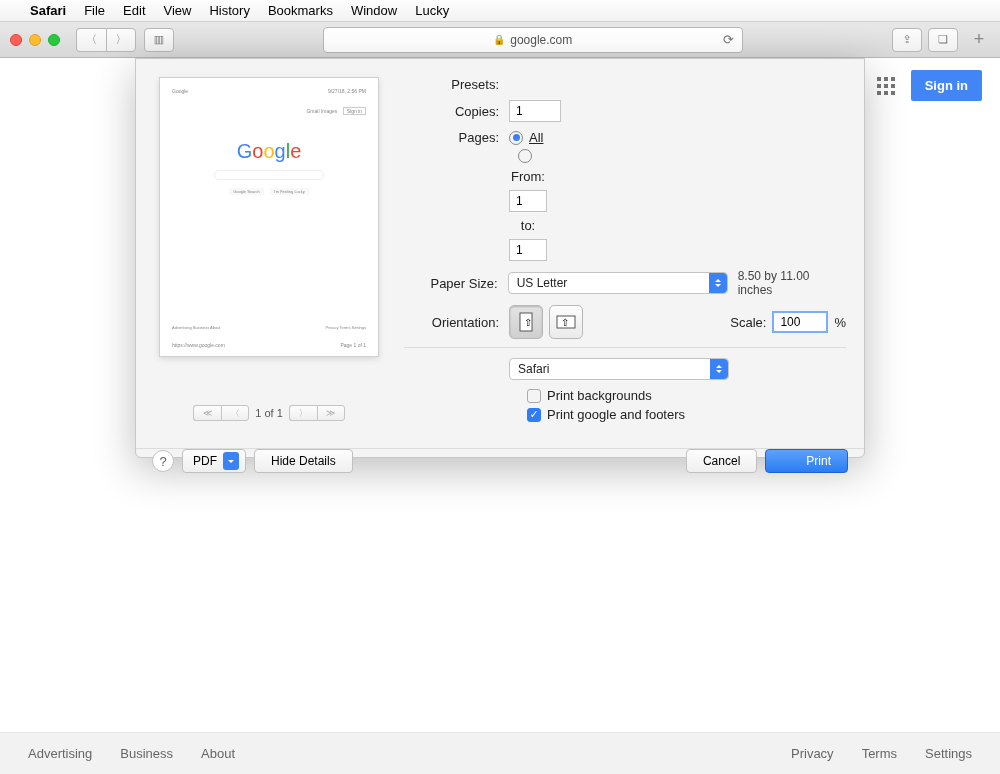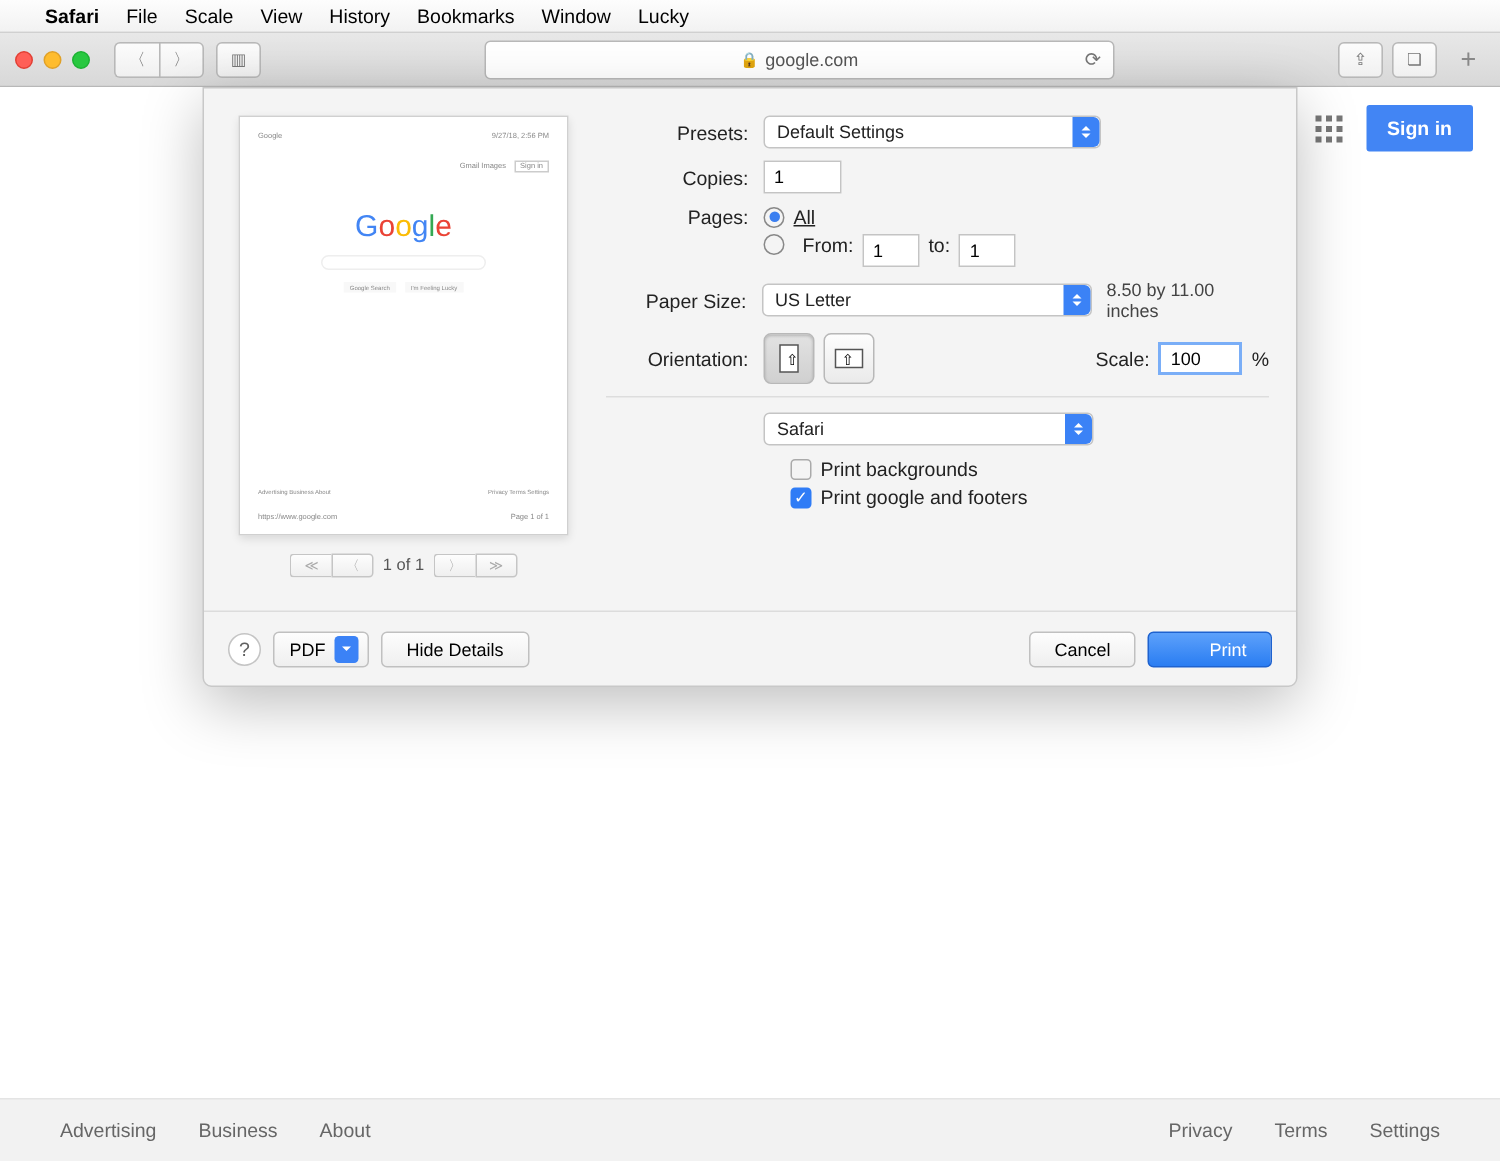--- a/index.html
+++ b/index.html
@@ -28,27 +28,27 @@
 .rightbtns { display:flex; gap:6px; margin-left:auto;}
 .plus-tab { margin-left:2px; font-size:18px; color:#888; width:22px; text-align:center;}
 
 
 .google-top { position:absolute; top:70px; right:18px; display:flex; align-items:center; gap:16px; }
 .apps-grid { width:18px; height:18px; display:grid; grid-template-columns:repeat(3,4px); grid-template-rows:repeat(3,4px); gap:3px;}
 .apps-grid i { background:#777; display:block; width:4px; height:4px;}
 .signin-btn { background:#4285f4; color:#fff; border:none; padding:8px 14px; font-size:13px; font-weight:600; border-radius:2px; }
 
 
-.google-footer { position:absolute; bottom:0; left:0; right:0; height:42px; background:#f2f2f2; border-top:1px solid #e4e4e4; display:flex; align-items:center; padding:0 40px; font-size:13px; color:#666; justify-content:space-between;}
+.google-footer { position:absolute; bottom:0; left:0; right:0; height:42px; background:#f2f2f2; border-top:1px solid #e4e4e4; display:flex; align-items:center; padding:0 28px; font-size:13px; color:#666; justify-content:space-between;}
 .google-footer .left, .google-footer .right { display:flex; gap:28px;}
 
 
 .sheet { position:absolute; top:58px; left:135px; width:730px; height:400px; background:#f4f4f4; border:1px solid #c8c8c8; border-radius:0 0 6px 6px; box-shadow:0 12px 40px rgba(0,0,0,.25); display:flex; flex-direction:column; }
 .sheet-body { flex:1; display:flex; padding:18px; gap:20px;}
-.preview-pane { width:230px; display:flex; flex-direction:column; align-items:center; }
+.preview-pane { width:230px; display:flex; flex-direction:column; align-items:center;gap:36px; }
 .preview-page { width:220px; height:280px; background:#fff; border:1px solid #d0d0d0; box-shadow:0 2px 6px rgba(0,0,0,.12); position:relative; padding:10px 12px; font-size:5px; color:#888;}
 .preview-page .gl { position:absolute; top:62px; left:0; right:0; text-align:center; font-size:20px; font-weight:500;}
 .gl .b{color:#4285F4}.gl .r{color:#EA4335}.gl .y{color:#FBBC05}.gl .g{color:#34A853}
 .preview-page .phead { display:flex; justify-content:space-between; font-size:5px;}
 .preview-page .pfoot { position:absolute; bottom:8px; left:12px; right:12px; display:flex; justify-content:space-between; font-size:5px;}
 .preview-page .sbox { position:absolute; top:92px; left:50%; transform:translateX(-50%); width:110px; height:10px; border:1px solid #eee; border-radius:5px;}
 .preview-page .sbtn { position:absolute; top:110px; left:50%; transform:translateX(-50%); display:flex; gap:6px;}
 .preview-page .sbtn span { background:#f8f8f8; padding:1px 4px; font-size:4px;}
 .pager { margin-top:12px; display:flex; align-items:center; gap:6px; font-size:11px; color:#555;}
 .pager .pbtn { width:28px; height:16px; background:linear-gradient(#fdfdfd,#efefef); border:1px solid #c5c5c5; border-radius:3px; display:flex; align-items:center; justify-content:center; font-size:9px; color:#aaa;}
@@ -86,21 +86,21 @@
 
 .small { font-size:12px; color:#444; }
 </style>
 </head>
 <body>
 
 <div class="menubar">
   <span class="apple"></span>
   <span class="appname">Safari</span>
   <span>File</span>
-  <span>Scale</span>
+  <span>Edit</span>
   <span>View</span>
   <span>History</span>
   <span>Bookmarks</span>
   <span>Window</span>
   <span>Lucky</span>
 </div>
 
 <div class="safari-chrome">
   <div class="traffic">
     <span class="tl-red"></span>
@@ -191,37 +191,33 @@
         <div class="pgroup">
           <div class="pbtn">〉</div>
           <div class="pbtn">≫</div>
         </div>
       </div>
     </div>
 
     <div class="form-pane">
       <div class="frow">
         <div class="flabel">Presets:</div>
-        <div class="macselect" style="width:225px">
-          <span>Default Settings</span>
-          <span class="caret"></span>
-        </div>
       </div>
       <div class="frow">
         <div class="flabel">Copies:</div>
         <input class="macinput" style="width: 52px;" value="1">
       </div>
       <div class="frow" style="align-items:flex-start">
         <div class="flabel">Pages:</div>
         <div>
           <div style="display:flex;align-items:center;margin-bottom:4px;text-decoration:underline;">
             <span class="radio checked"></span>
             <span>All</span>
           </div>
-          <div style="display:flex;gap:6px;">
+          <div style="display:flex;align-items:center;gap:6px;flex-direction:column;">
             <span class="radio"></span>
             <span>From:</span>
             <input class="macinput" style="width: 38px;" value="1">
             <span>to:</span>
             <input class="macinput" style="width: 38px;" value="1">
           </div>
         </div>
       </div>
       <div class="frow">
         <div class="flabel">Paper Size:</div>

